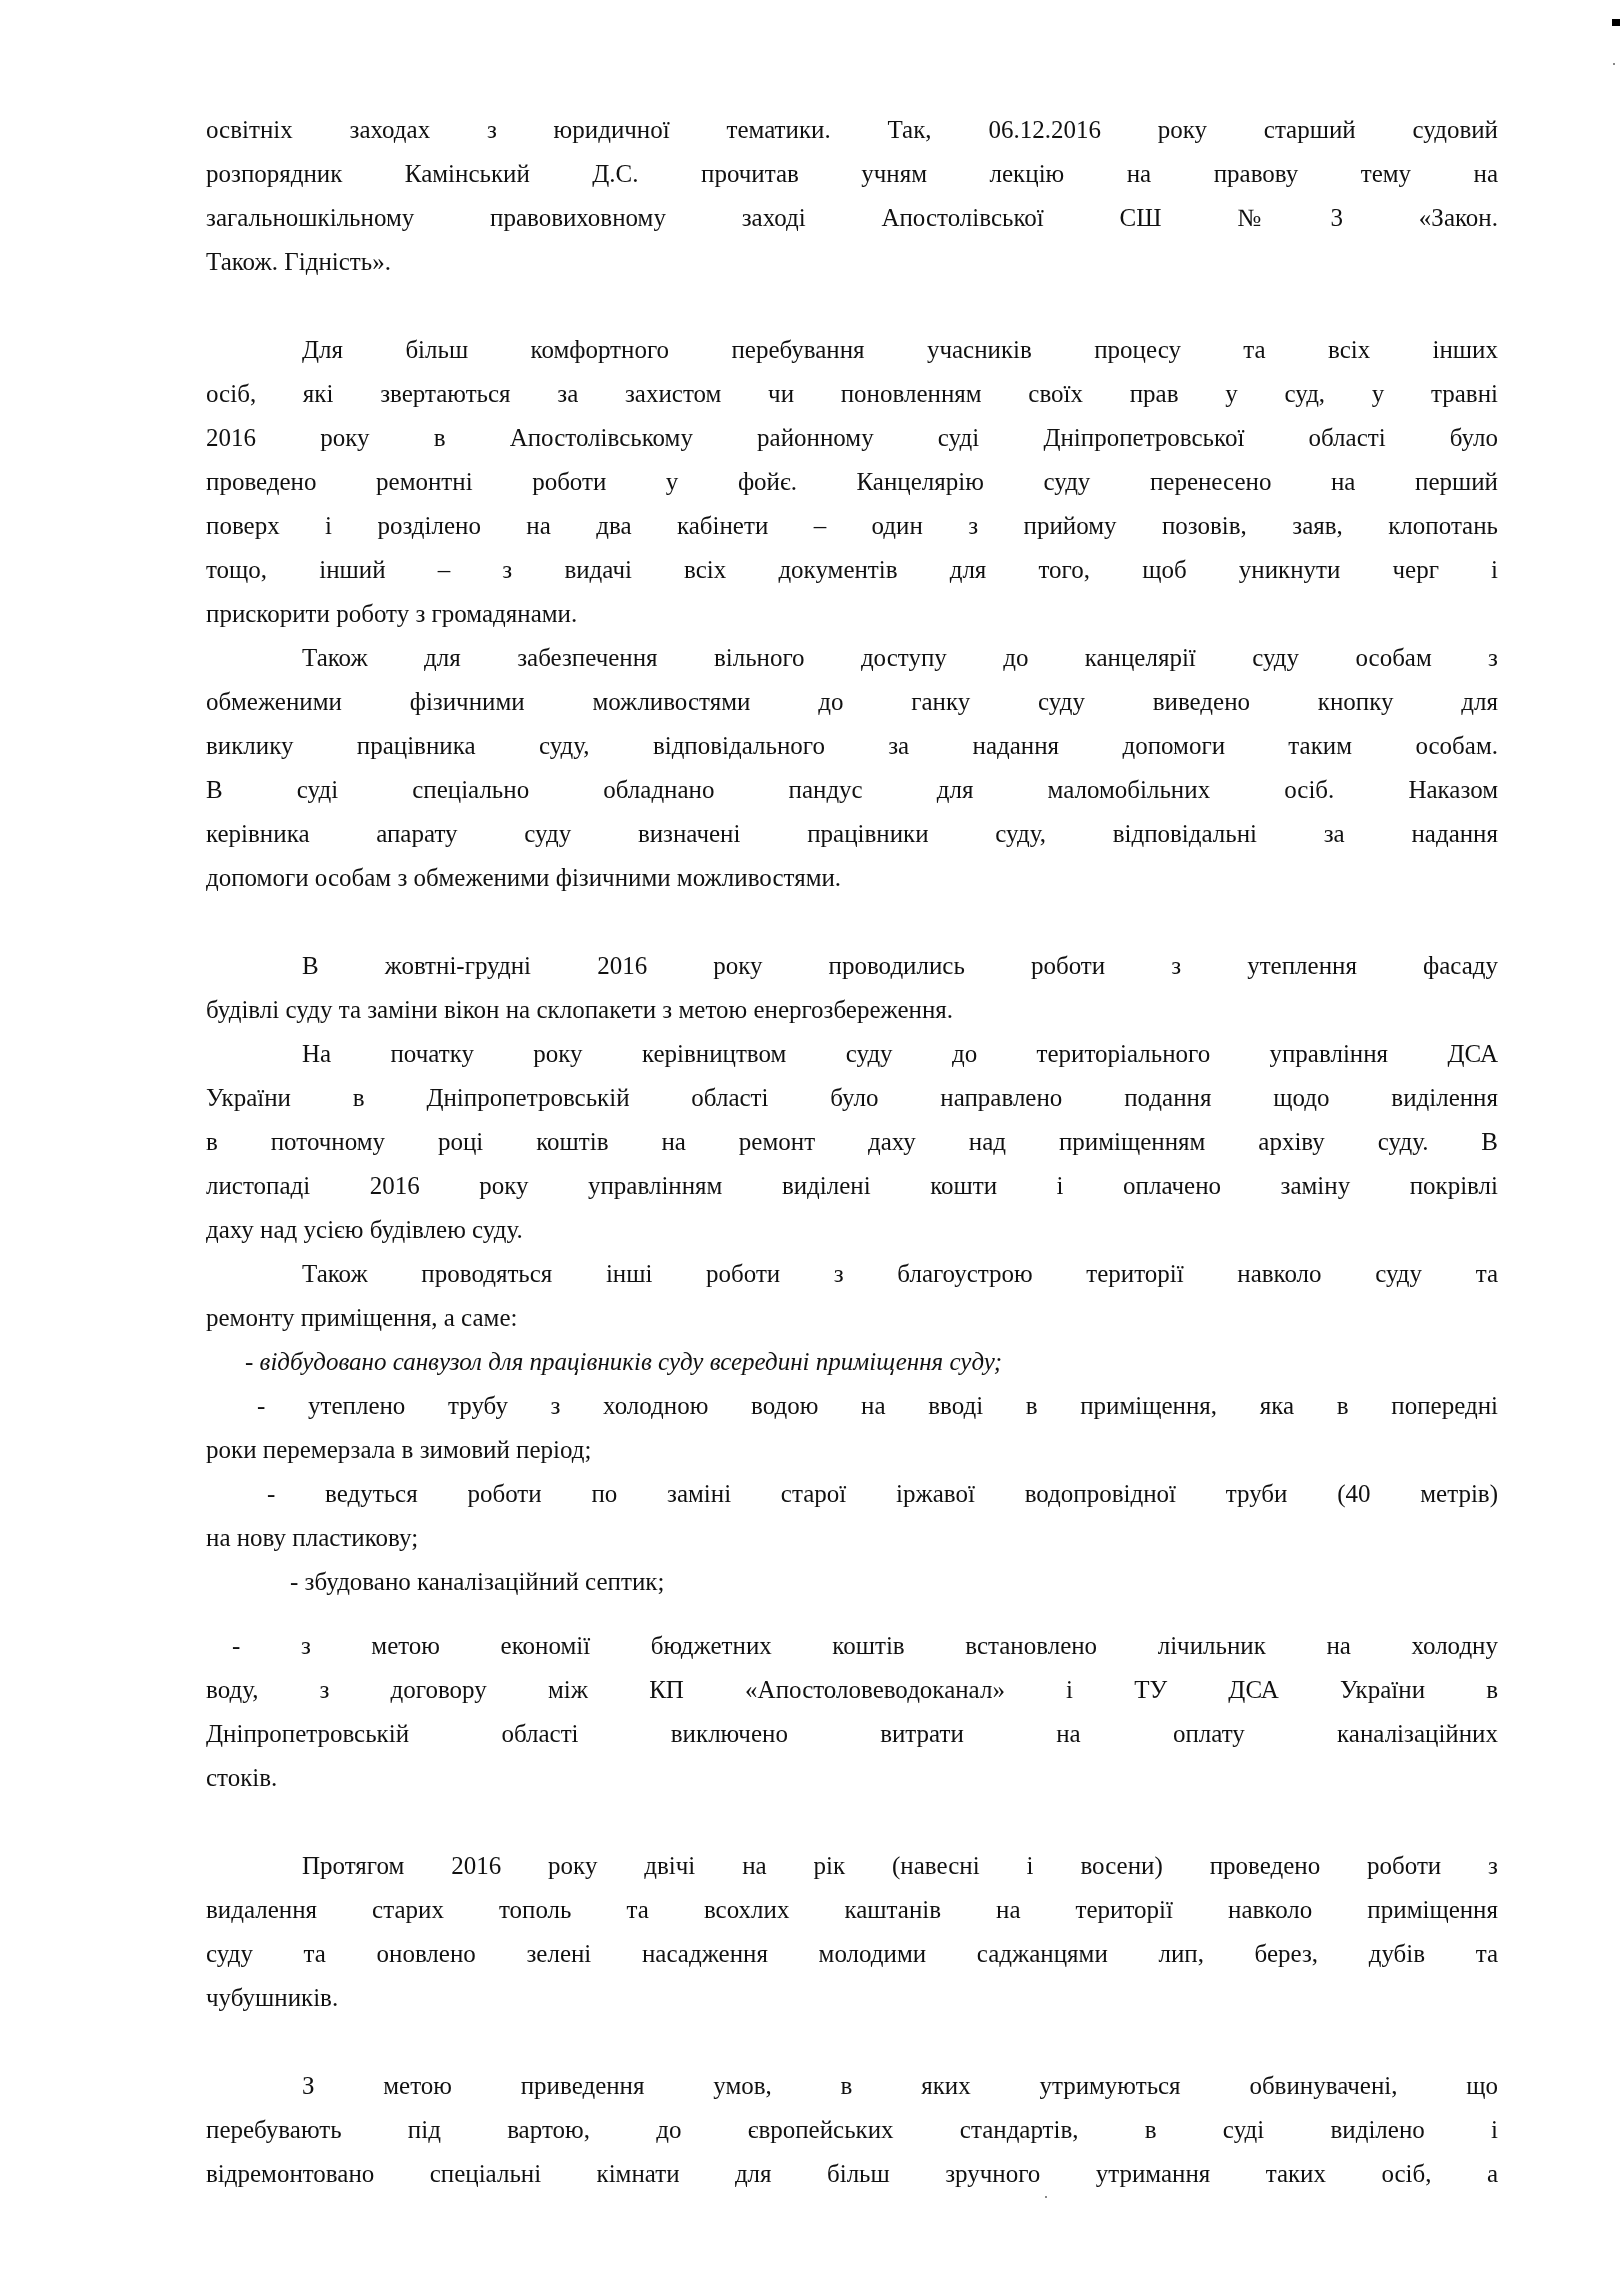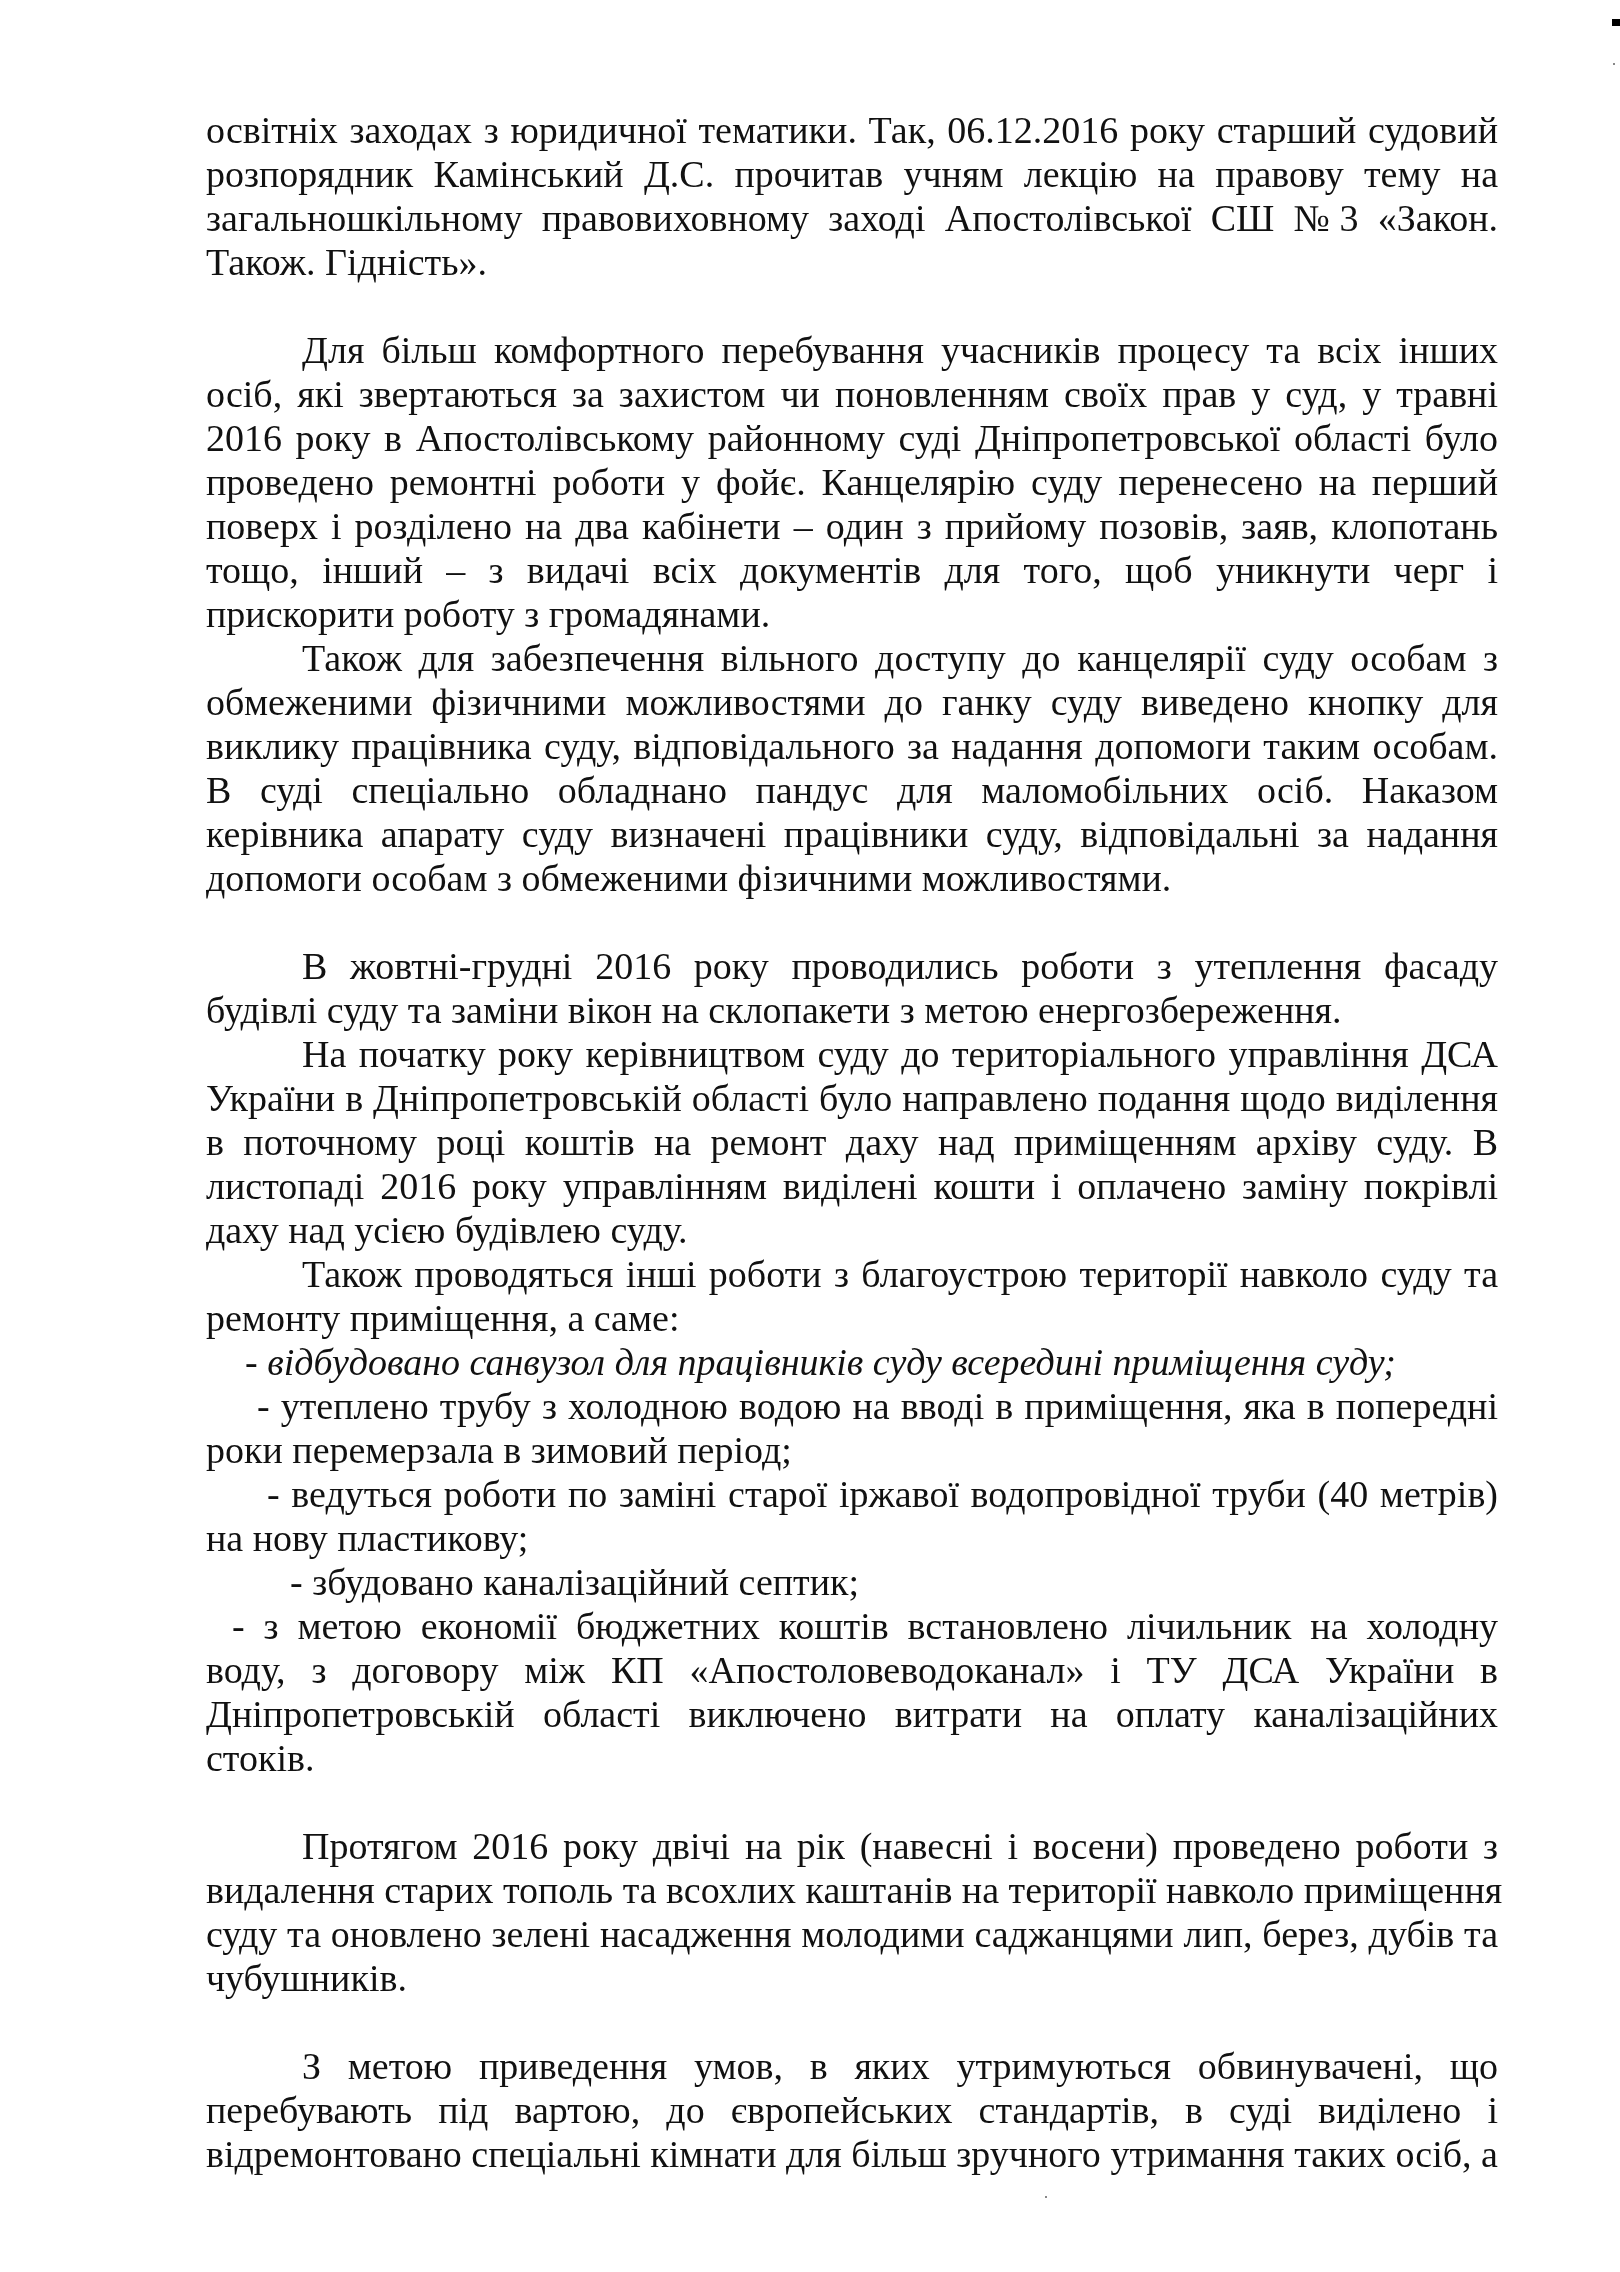--- a/index.html
+++ b/index.html
@@ -29,38 +29,38 @@
       height: 1.9px;
       background: #888888;
     }
     .page {
       position: absolute;
       left: 206px;
       top: 108px;
       width: 1292px;
     }
     .line {
-      font-size: 38px;
+      font-size: 25px;
       line-height: 44px;
       height: 44px;
       white-space: nowrap;
       margin: 0;
     }
     .just {
       text-align: justify;
       text-align-last: justify;
     }
     .left { text-align: left; }
     .indent { padding-left: 96px; }
     .gap { height: 44px; }
     .dash-1 { padding-left: 39px; font-style: italic; }
     .dash-2 { padding-left: 51px; }
     .dash-3 { padding-left: 61px; }
     .dash-4 { padding-left: 84px; }
-    .dash-5 { padding-left: 26px; }
+    .dash-5 { padding-left: 26px; margin-top: 20px; }
   </style>
 </head>
 <body>
 
 <div class="corner-mark"></div>
 <div class="scan-speck" style="left:1613px;top:63px;"></div>
 <div class="scan-speck" style="left:1045px;top:2196px;"></div>
 
 <div class="page">
 

